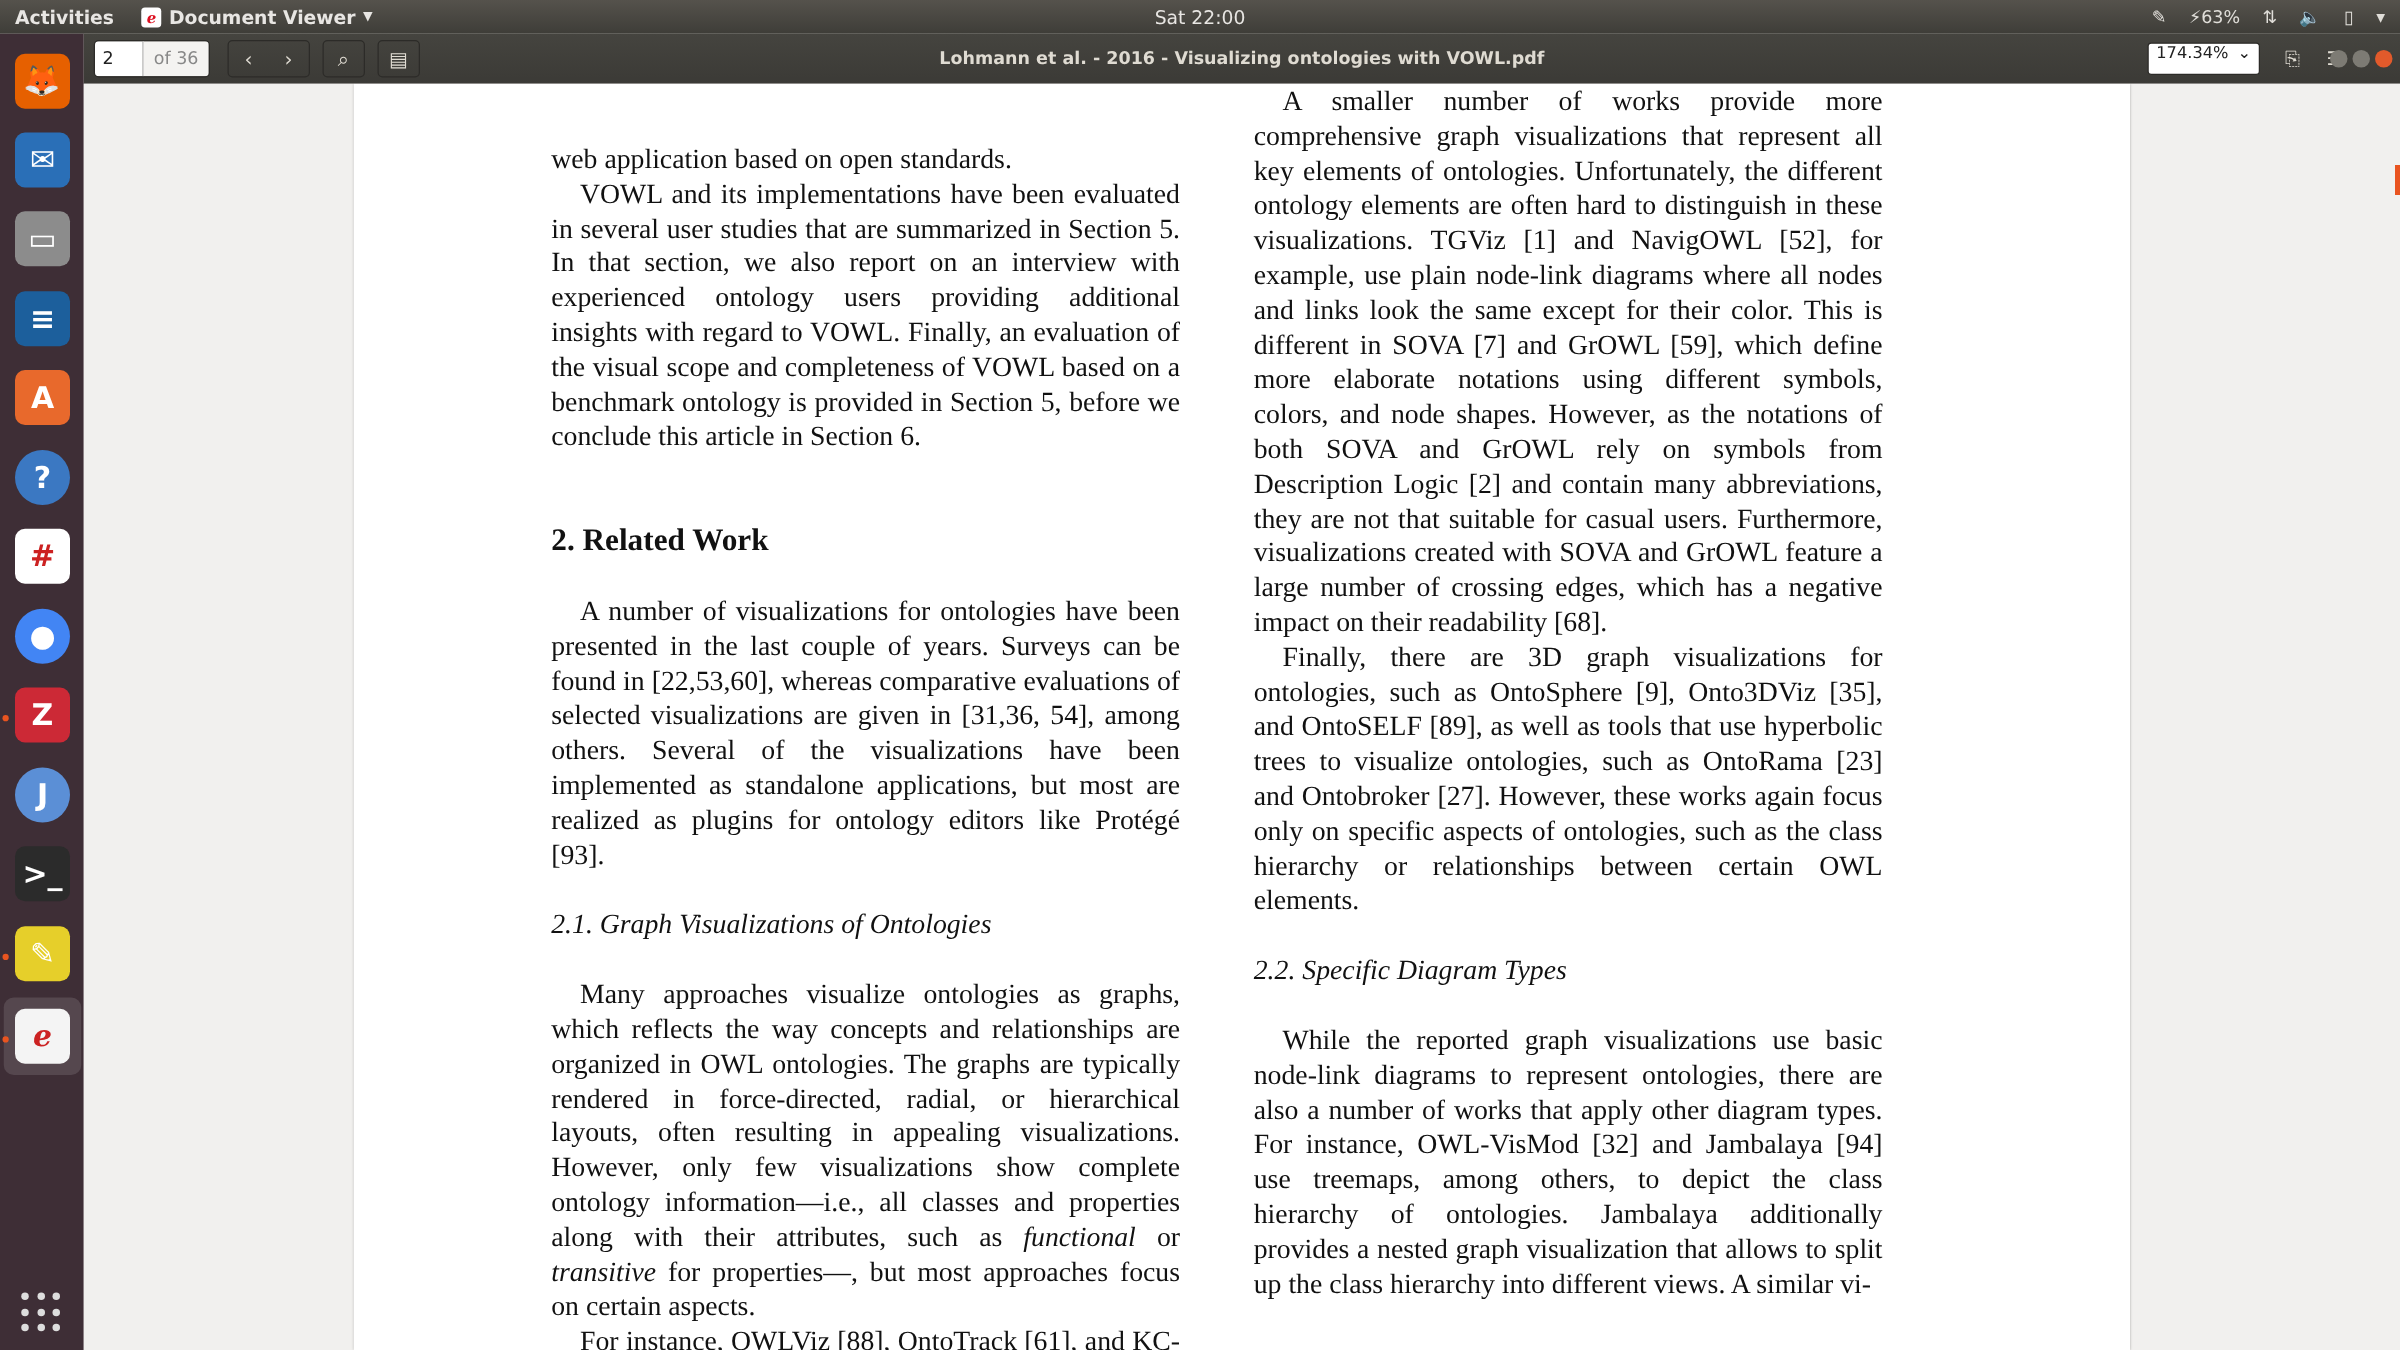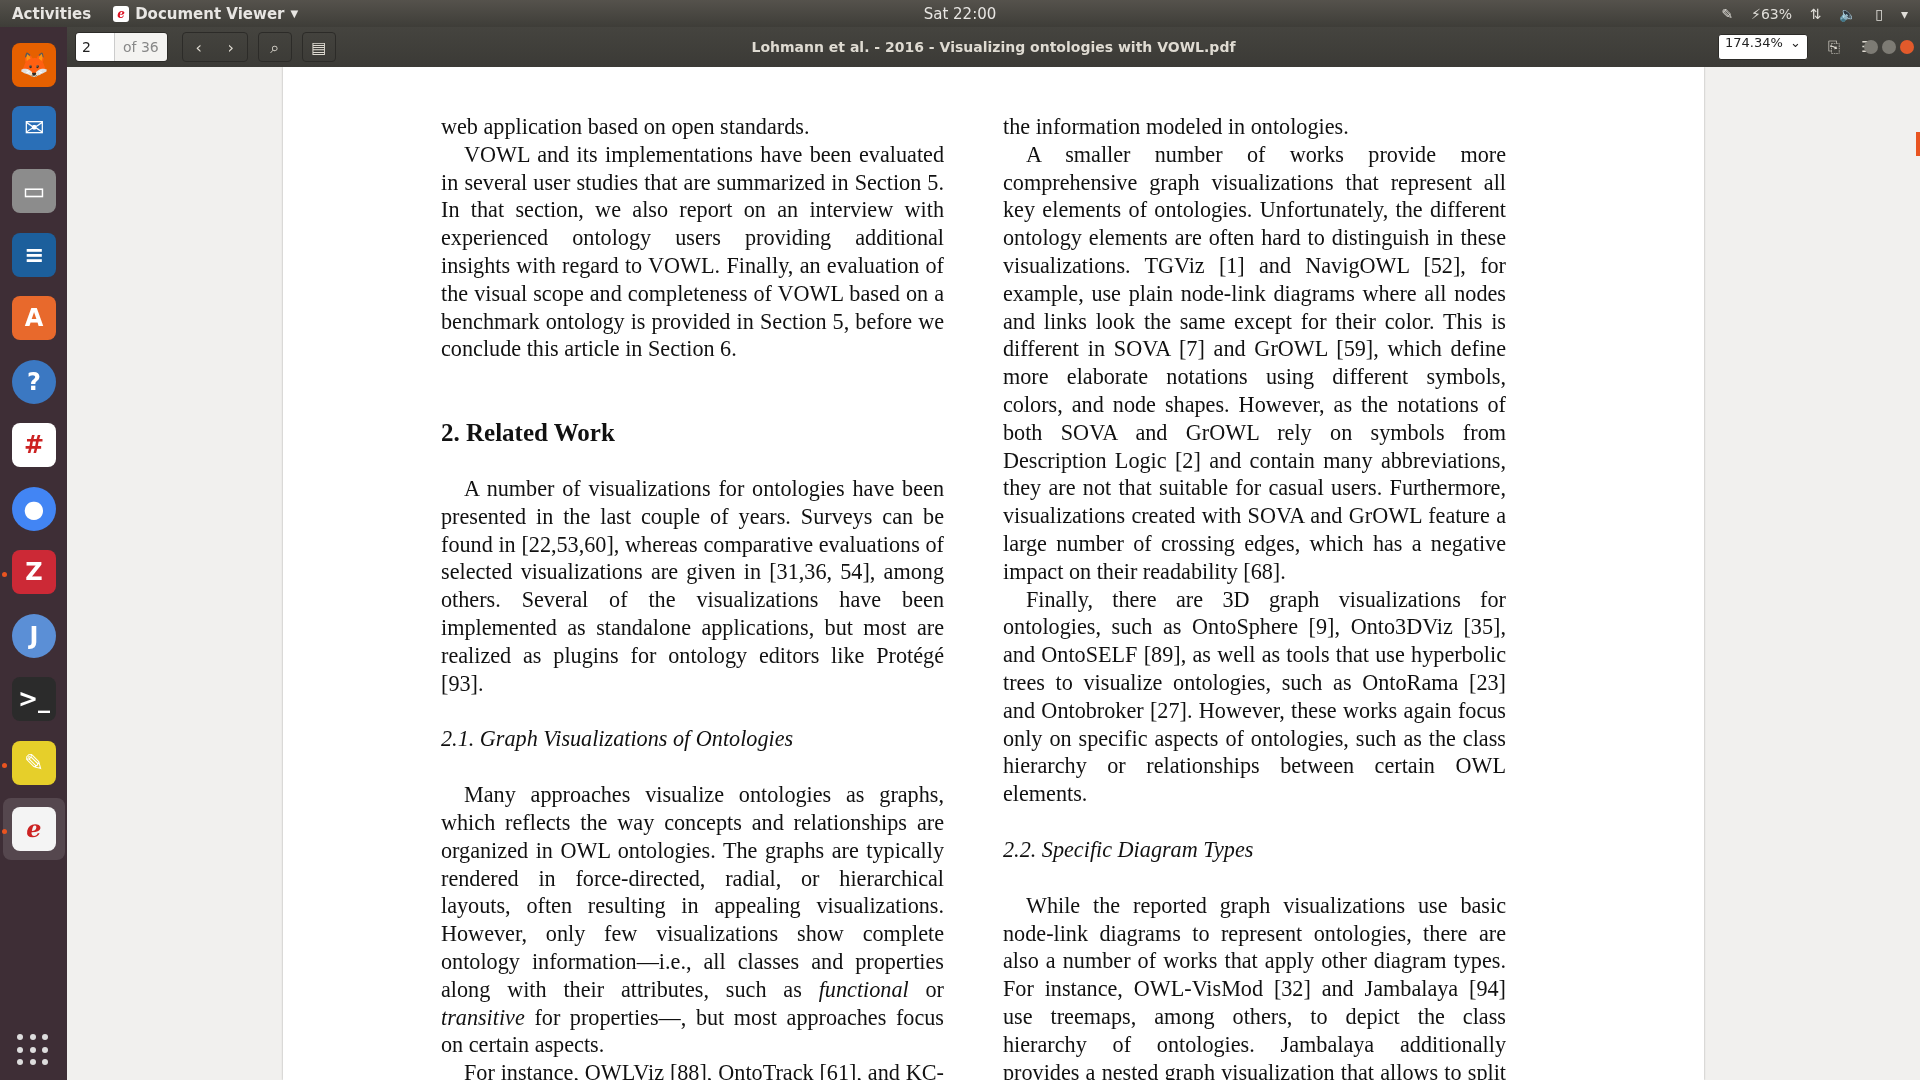--- a/index.html
+++ b/index.html
@@ -161,21 +161,20 @@
     <div class="col left">
       <p class="cont clip-top">web application based on open standards.</p>
       <p>VOWL and its implementations have been evaluated in several user studies that are summarized in Section 5. In that section, we also report on an interview with experienced ontology users providing additional insights with regard to VOWL. Finally, an evaluation of the visual scope and completeness of VOWL based on a benchmark ontology is provided in Section 5, before we conclude this article in Section 6.</p>
       <h2>2.  Related Work</h2>
       <p>A number of visualizations for ontologies have been presented in the last couple of years. Surveys can be found in [22,53,60], whereas comparative evaluations of selected visualizations are given in [31,36, 54], among others. Several of the visualizations have been implemented as standalone applications, but most are realized as plugins for ontology editors like Protégé [93].</p>
       <h3>2.1.  Graph Visualizations of Ontologies</h3>
       <p><span>Many approaches visualize ontologies as graphs, which reflects the way concepts and relationships are organized in OWL ontologies. The graphs are typically rendered in force-directed, radial, or hierarchical layouts, often resulting in appealing visualizations. However, only few visualizations show complete ontology information—i.e., all classes and properties along with their attributes, such as </span><em>functional</em><span> or </span><em>transitive</em><span> for properties—, but most approaches focus on certain aspects.</span></p>
       <p>For instance, OWLViz [88], OntoTrack [61], and KC-Viz [72] visualize merely the class hierarchy of</p>
     </div>
     <div class="col right">
-      <p class="cont clip-top">the information modeled in ontologies.</p>
       <p>A smaller number of works provide more comprehensive graph visualizations that represent all key elements of ontologies. Unfortunately, the different ontology elements are often hard to distinguish in these visualizations. TGViz [1] and NavigOWL [52], for example, use plain node-link diagrams where all nodes and links look the same except for their color. This is different in SOVA [7] and GrOWL [59], which define more elaborate notations using different symbols, colors, and node shapes. However, as the notations of both SOVA and GrOWL rely on symbols from Description Logic [2] and contain many abbreviations, they are not that suitable for casual users. Furthermore, visualizations created with SOVA and GrOWL feature a large number of crossing edges, which has a negative impact on their readability [68].</p>
       <p>Finally, there are 3D graph visualizations for ontologies, such as OntoSphere [9], Onto3DViz [35], and OntoSELF [89], as well as tools that use hyperbolic trees to visualize ontologies, such as OntoRama [23] and Ontobroker [27]. However, these works again focus only on specific aspects of ontologies, such as the class hierarchy or relationships between certain OWL elements.</p>
       <h3>2.2.  Specific Diagram Types</h3>
       <p>While the reported graph visualizations use basic node-link diagrams to represent ontologies, there are also a number of works that apply other diagram types. For instance, OWL-VisMod [32] and Jambalaya [94] use treemaps, among others, to depict the class hierarchy of ontologies. Jambalaya additionally provides a nested graph visualization that allows to split up the class hierarchy into different views. A similar vi-</p>
     </div>
   </div>
   <div class="scroll-mark"></div>
 </div>
 
 </body></html>

